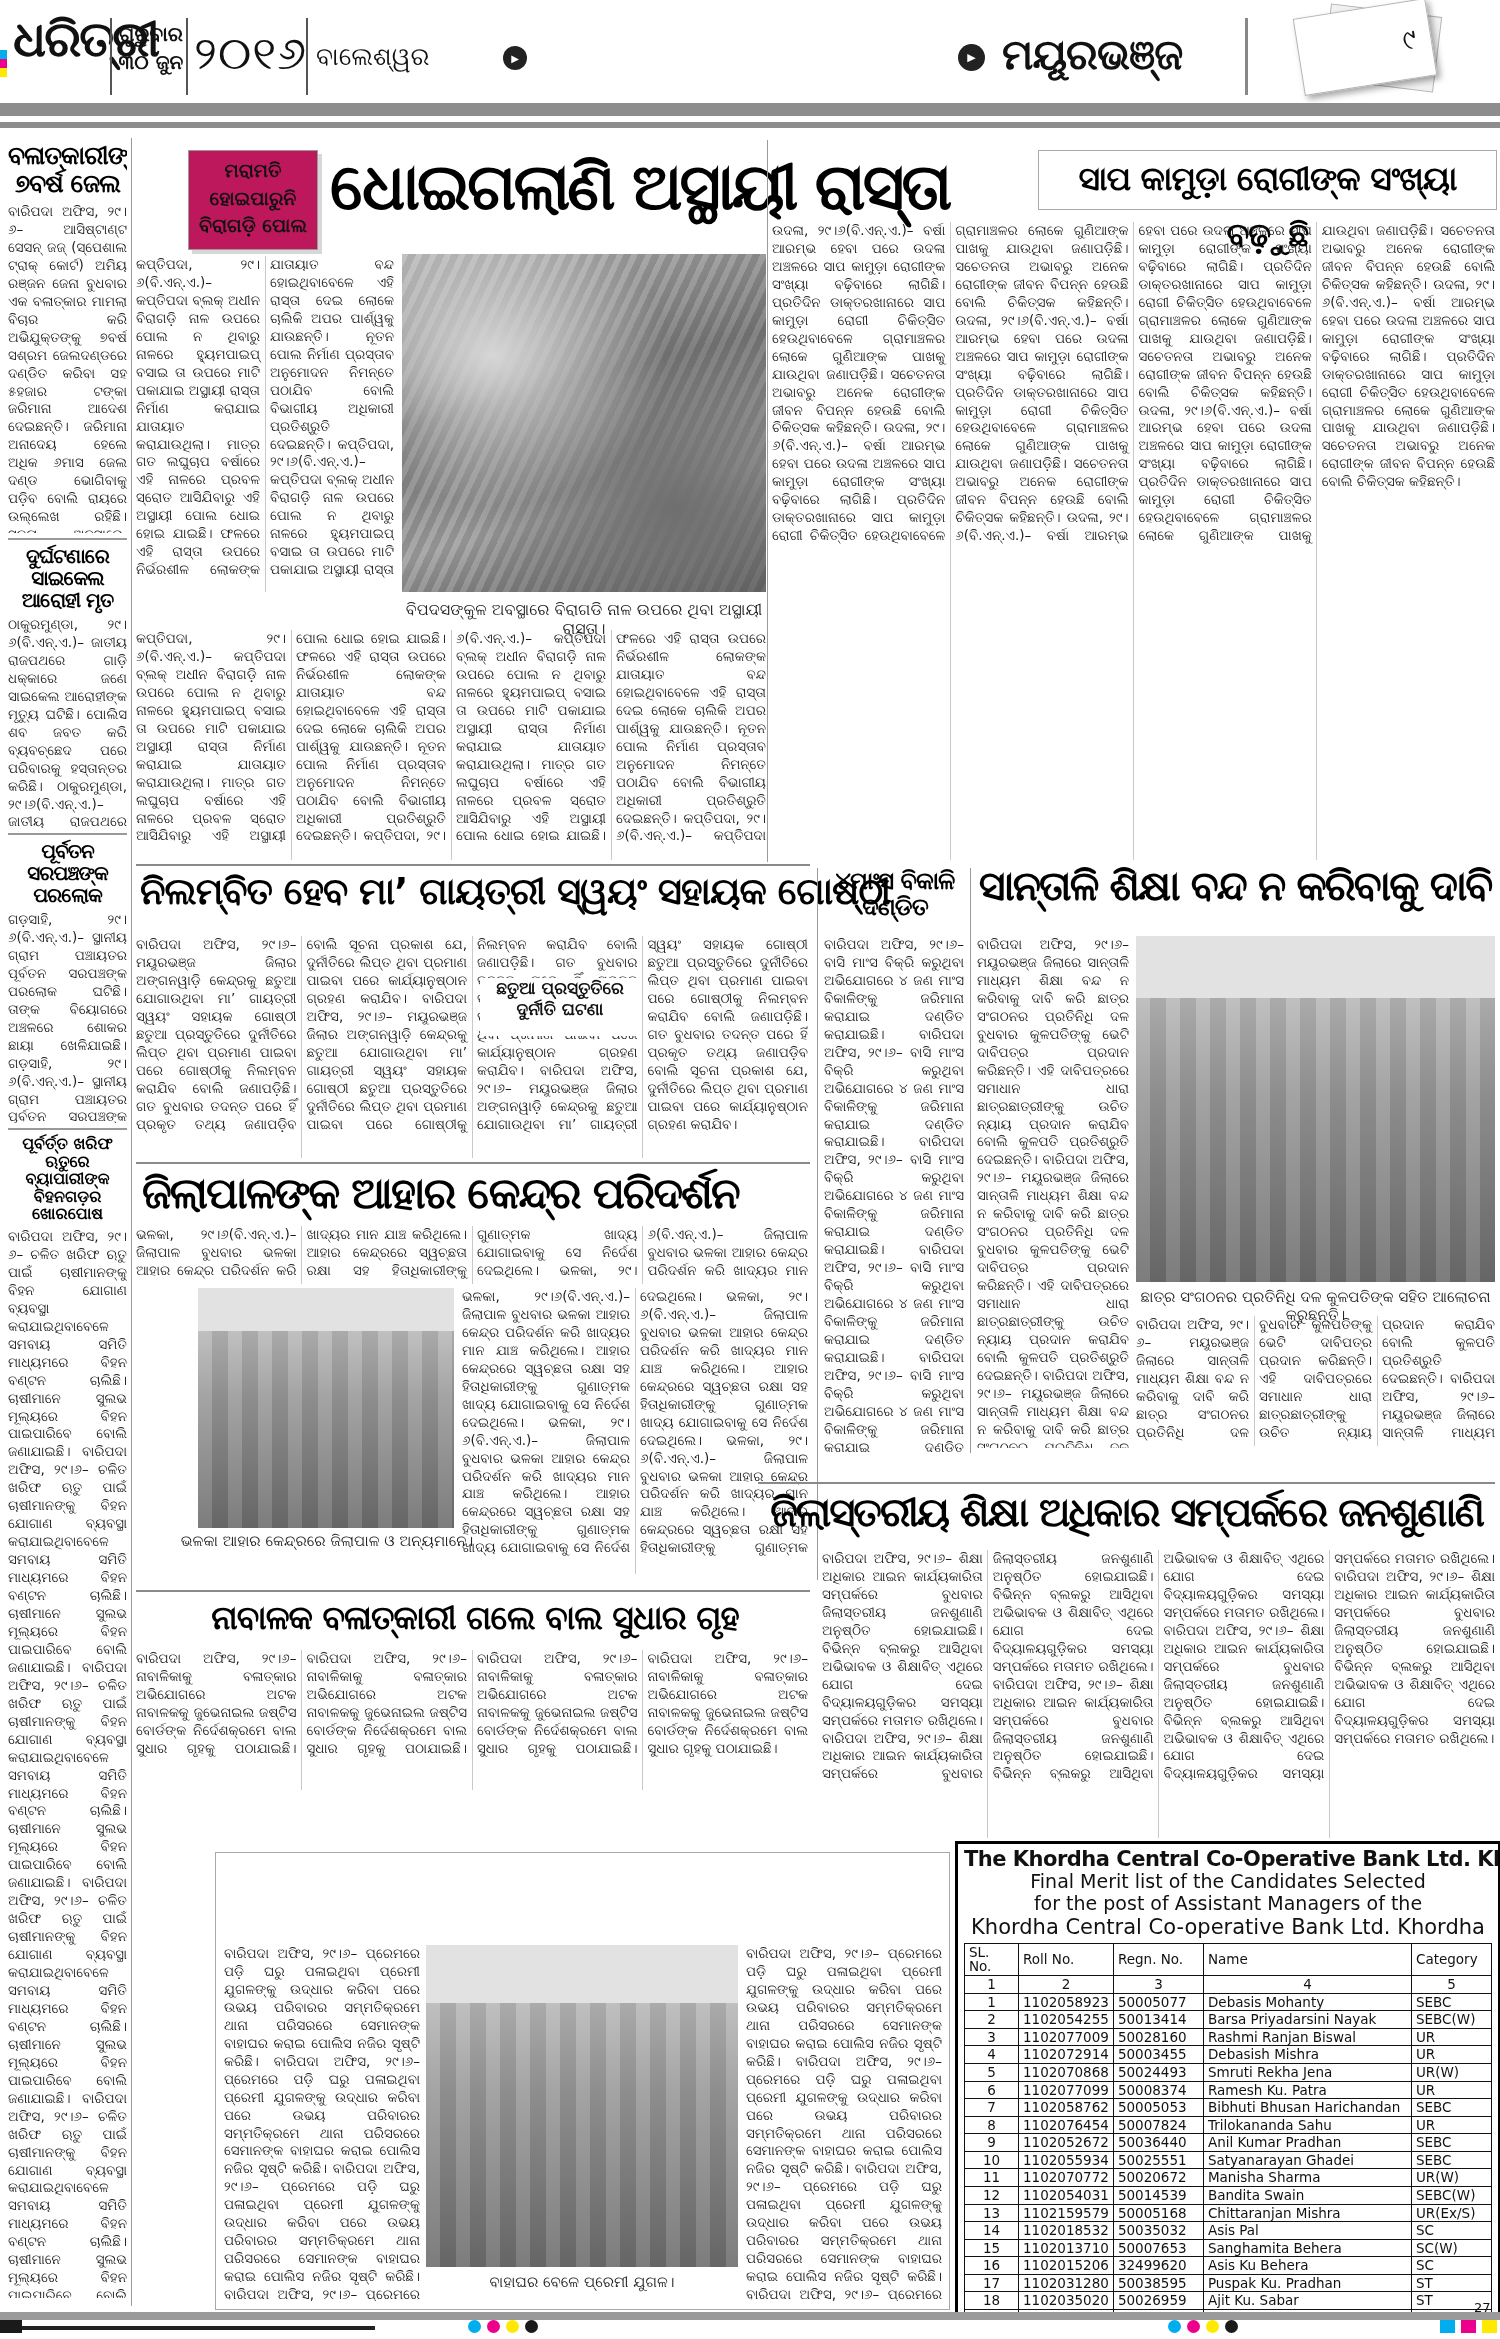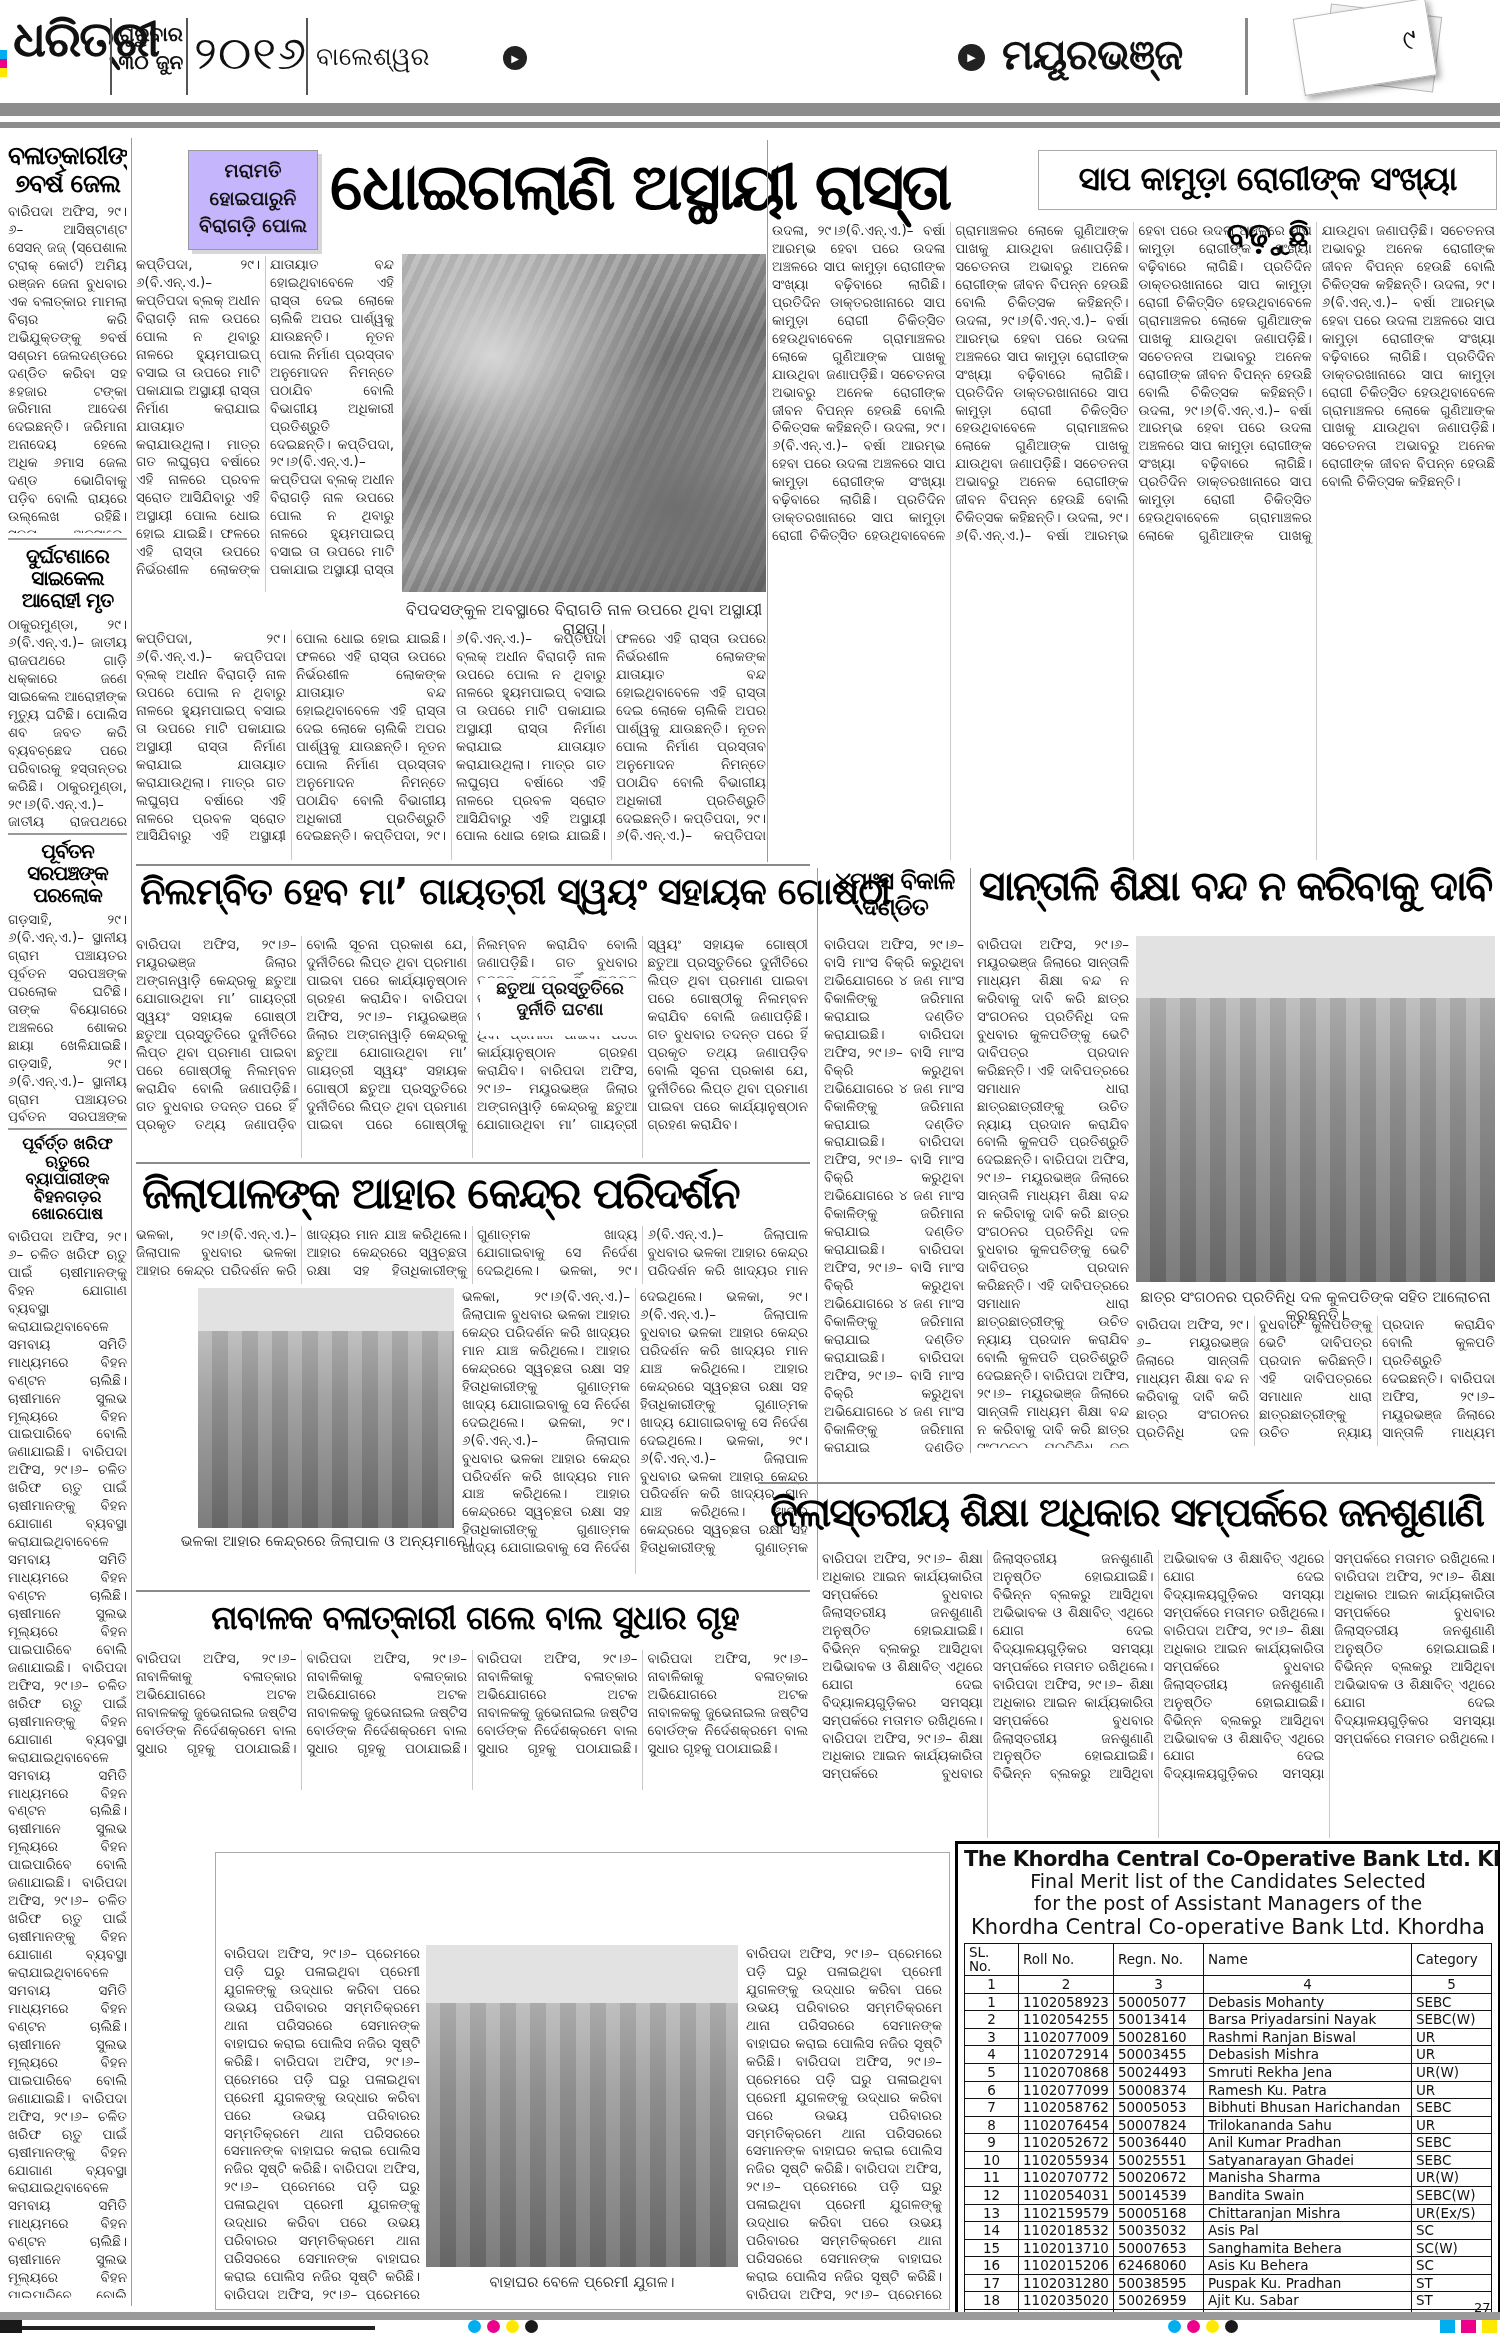--- a/index.html
+++ b/index.html
@@ -10,21 +10,21 @@
   .ctr{text-align:center;}
   .bt{font-size:13.5px;line-height:1.33;text-align:justify;overflow:hidden;color:#1c1c1c;}
   .c2{column-count:2;column-gap:10px;column-rule:1px solid #c9c9c9;}
   .c3{column-count:3;column-gap:10px;column-rule:1px solid #c9c9c9;}
   .c4{column-count:4;column-gap:10px;column-rule:1px solid #c9c9c9;}
   .cap{font-size:16px;color:#222;}
   .vr{position:absolute;width:1px;background:#9a9a9a;}
   .hr2{position:absolute;height:2px;background:#8a8a8a;}
   .ruleA{position:absolute;left:0;width:1500px;height:13px;background:#8d8d8d;}
   .ruleB{position:absolute;left:0;width:1500px;height:6px;background:#8d8d8d;}
-  .kicker{border:1px solid #9a9a9a;box-shadow:4px 4px 0 #d7d7d7;background:#c4b5fd;
+  .kicker{border:1px solid #9a9a9a;box-shadow:4px 4px 0 #d7d7d7;background:#be185d;
           font-weight:bold;font-size:19px;line-height:1.45;}
   .hbox{border:1px solid #aaa;background:#fff;}
   .photo{background:
       radial-gradient(ellipse at 25% 30%,#d6d6d6 0%,rgba(0,0,0,0) 45%),
       radial-gradient(ellipse at 75% 75%,#6f6f6f 0%,rgba(0,0,0,0) 55%),
       repeating-linear-gradient(115deg,rgba(255,255,255,.08) 0 6px,rgba(0,0,0,.10) 6px 13px),
       linear-gradient(165deg,#b9b9b9 0%,#7a7a7a 40%,#a3a3a3 70%,#5c5c5c 100%);}
   .photo2{background:
       linear-gradient(#e2e2e2 0 18%,rgba(0,0,0,0) 18%),
       repeating-linear-gradient(90deg,rgba(255,255,255,.10) 0 14px,rgba(0,0,0,.08) 14px 30px),
@@ -293,21 +293,21 @@
           <tr>
             <td class="bc0">15</td>
             <td class="bc1">1102013710</td>
             <td class="bc2">50007653</td>
             <td class="bc3">Sanghamita Behera</td>
             <td class="bc4">SC(W)</td>
           </tr>
           <tr>
             <td class="bc0">16</td>
             <td class="bc1">1102015206</td>
-            <td class="bc2">62468060</td>
+            <td class="bc2">32499620</td>
             <td class="bc3">Asis Ku Behera</td>
             <td class="bc4">SC</td>
           </tr>
           <tr>
             <td class="bc0">17</td>
             <td class="bc1">1102031280</td>
             <td class="bc2">50038595</td>
             <td class="bc3">Puspak Ku. Pradhan</td>
             <td class="bc4">ST</td>
           </tr>

